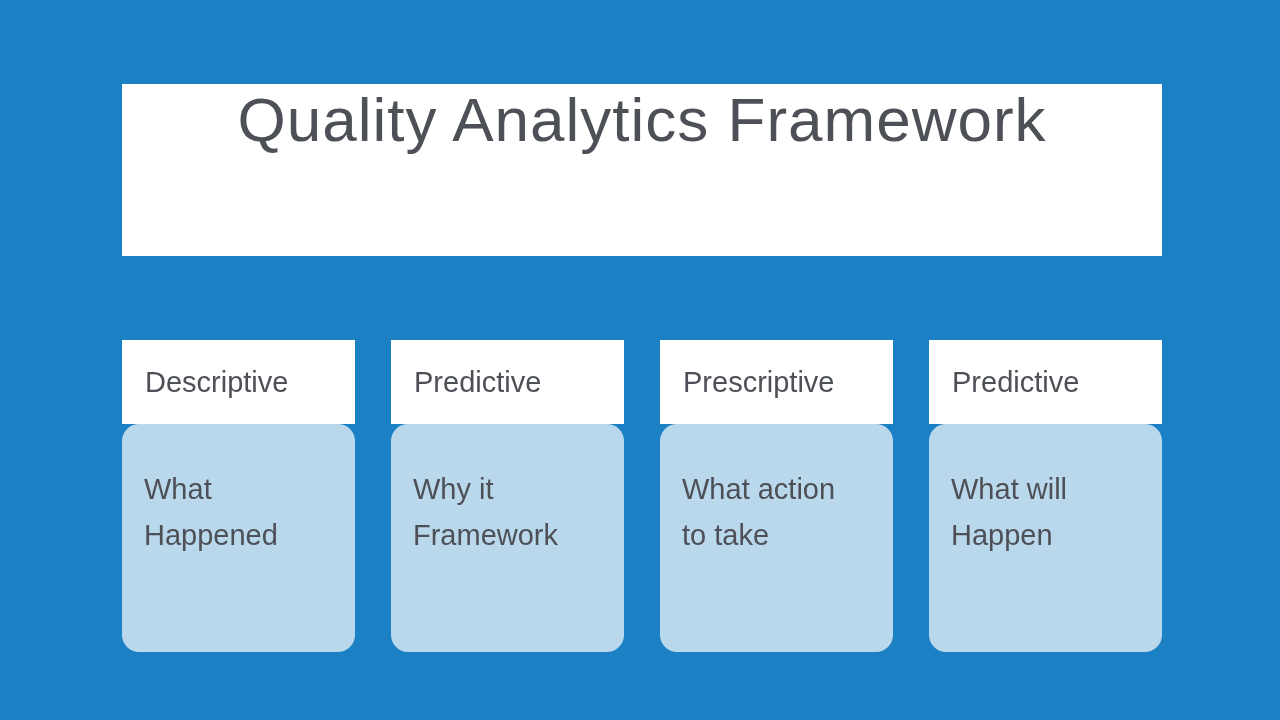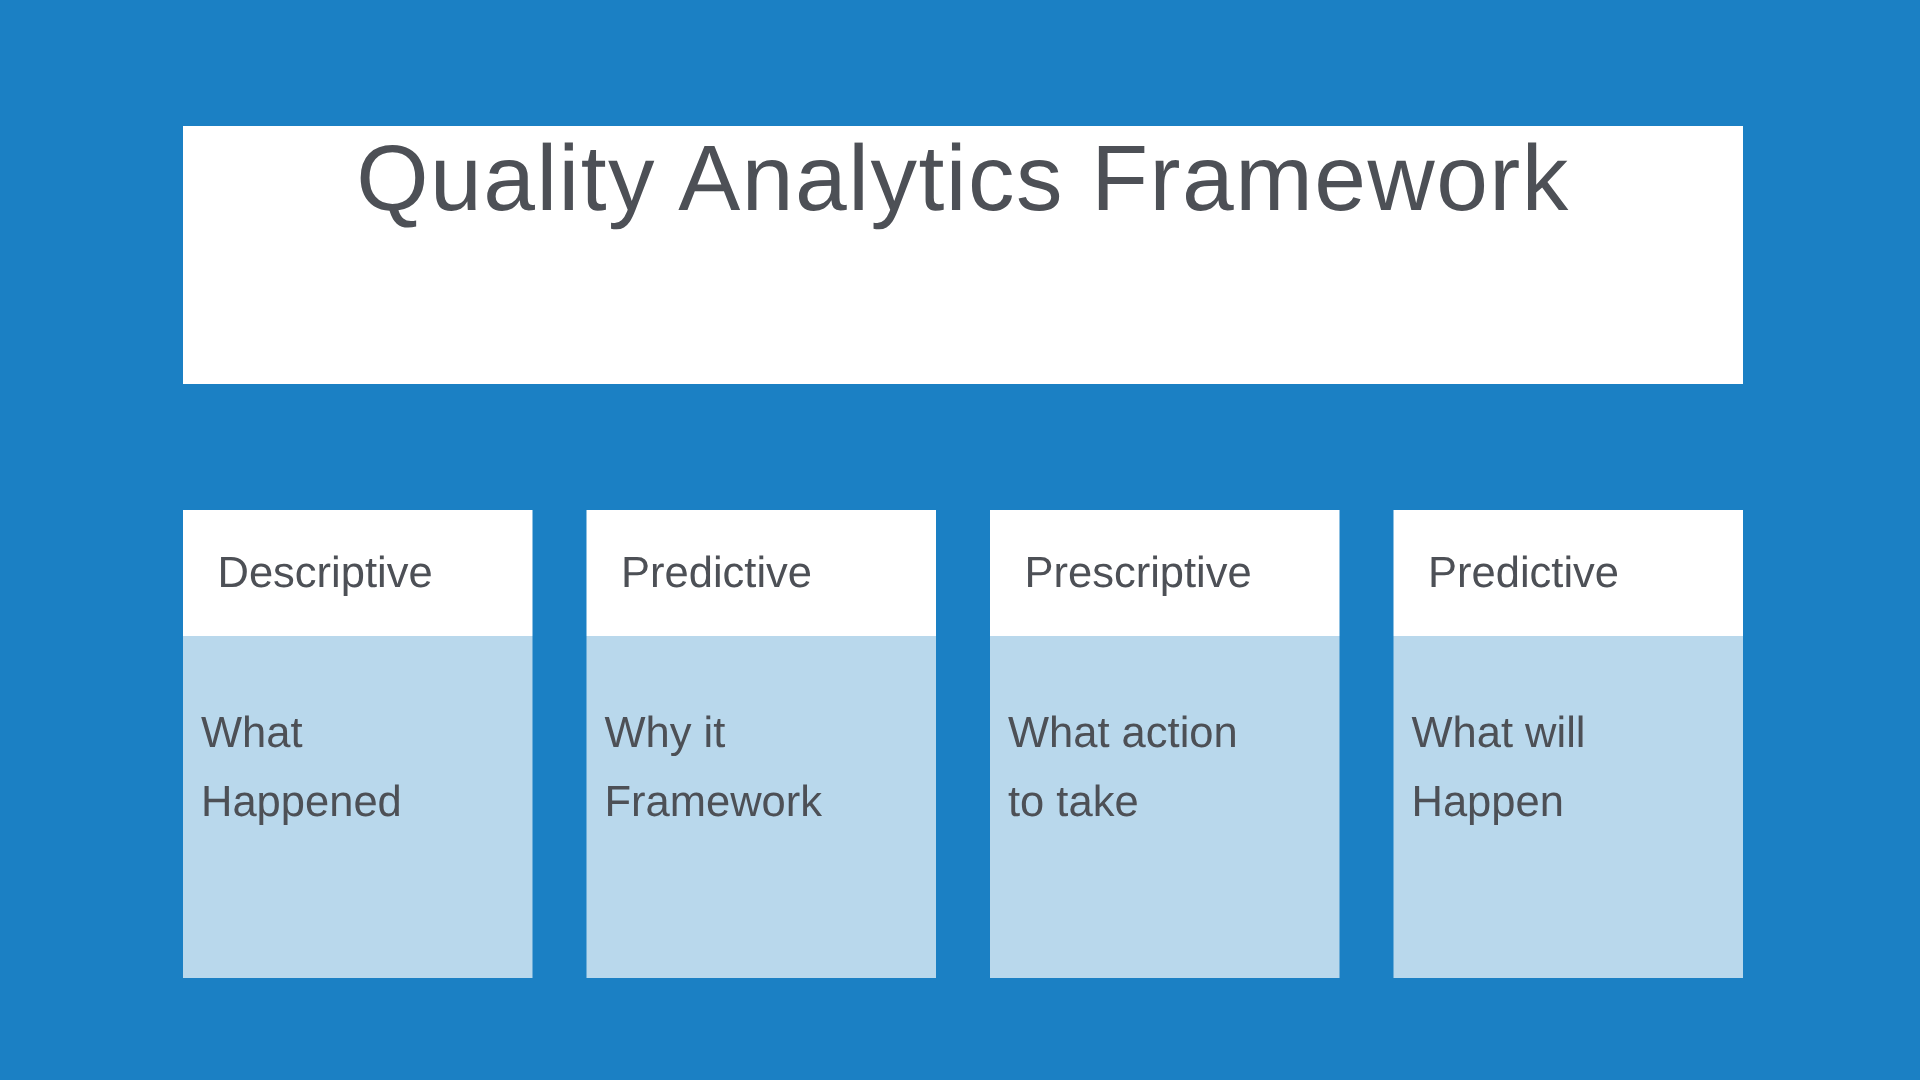--- a/index.html
+++ b/index.html
@@ -57,21 +57,22 @@
   }
   .card-header span {
     font-size: 29px;
     font-weight: 400;
     color: var(--text_color);
     white-space: nowrap;
   }
   .card-body {
     flex: 1;
     background: var(--card_body_bg);
-    padding: 42px 16px 0 12px;
+    padding: 42px 16px 0 22px;
+    border-radius: 17px;
   }
   .card-body span {
     font-size: 29px;
     font-weight: 400;
     line-height: 46px;
     color: var(--text_color);
     white-space: pre-line;
   }
 </style>
 </head>

